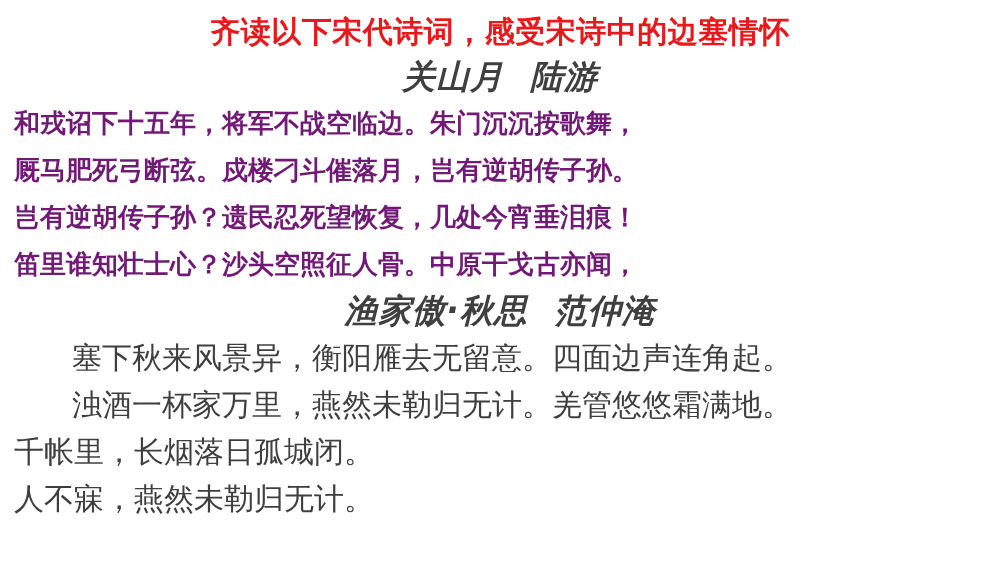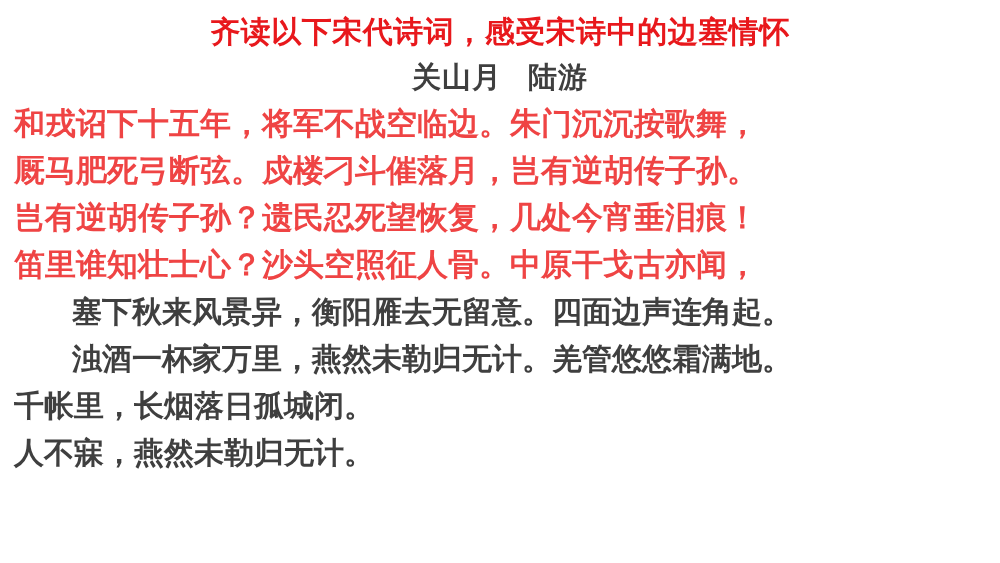--- a/index.html
+++ b/index.html
@@ -27,40 +27,41 @@
     font-weight: bold;
     font-size: 30px;
     line-height: 44px;
     text-align: center;
     letter-spacing: 0.5px;
     white-space: nowrap;
   }
   .poem-title {
     color: #3f3f3f;
     font-weight: bold;
-    font-size: 29px;
+    font-size: 33px;
     line-height: 46px;
     text-align: center;
     letter-spacing: 1px;
+    font-style: italic;
   }
   .poem-title .author {
     margin-left: 26px;
   }
   .verse {
-    color: #ef4444;
+    color: #701a75;
     font-weight: bold;
-    font-size: 31px;
+    font-size: 26px;
     line-height: 47px;
     text-align: left;
     letter-spacing: 0px;
     white-space: nowrap;
   }
   .ci-body {
     color: #3f3f3f;
-    font-weight: bold;
+    font-weight: normal;
     font-size: 30px;
     line-height: 47px;
     text-align: left;
   }
   .ci-body .indent {
     display: inline-block;
     width: 58px;
   }
 </style>
 </head>
@@ -72,20 +73,23 @@
 
   <div class="poem-title">
     <span>关山月</span><span class="author">陆游</span>
   </div>
 
   <div class="verse">和戎诏下十五年，将军不战空临边。朱门沉沉按歌舞，</div>
   <div class="verse">厩马肥死弓断弦。戍楼刁斗催落月，岂有逆胡传子孙。</div>
   <div class="verse">岂有逆胡传子孙？遗民忍死望恢复，几处今宵垂泪痕！</div>
   <div class="verse">笛里谁知壮士心？沙头空照征人骨。中原干戈古亦闻，</div>
 
+  <div class="poem-title">
+    <span>渔家傲·秋思</span><span class="author">范仲淹</span>
+  </div>
 
   <div class="ci-body">
     <span class="indent"></span><span>塞下秋来风景异，衡阳雁去无留意。四面边声连角起。</span>
   </div>
   <div class="ci-body">
     <span class="indent"></span><span>浊酒一杯家万里，燕然未勒归无计。羌管悠悠霜满地。</span>
   </div>
 
   <div class="ci-body">千帐里，长烟落日孤城闭。</div>
   <div class="ci-body">人不寐，燕然未勒归无计。</div>

